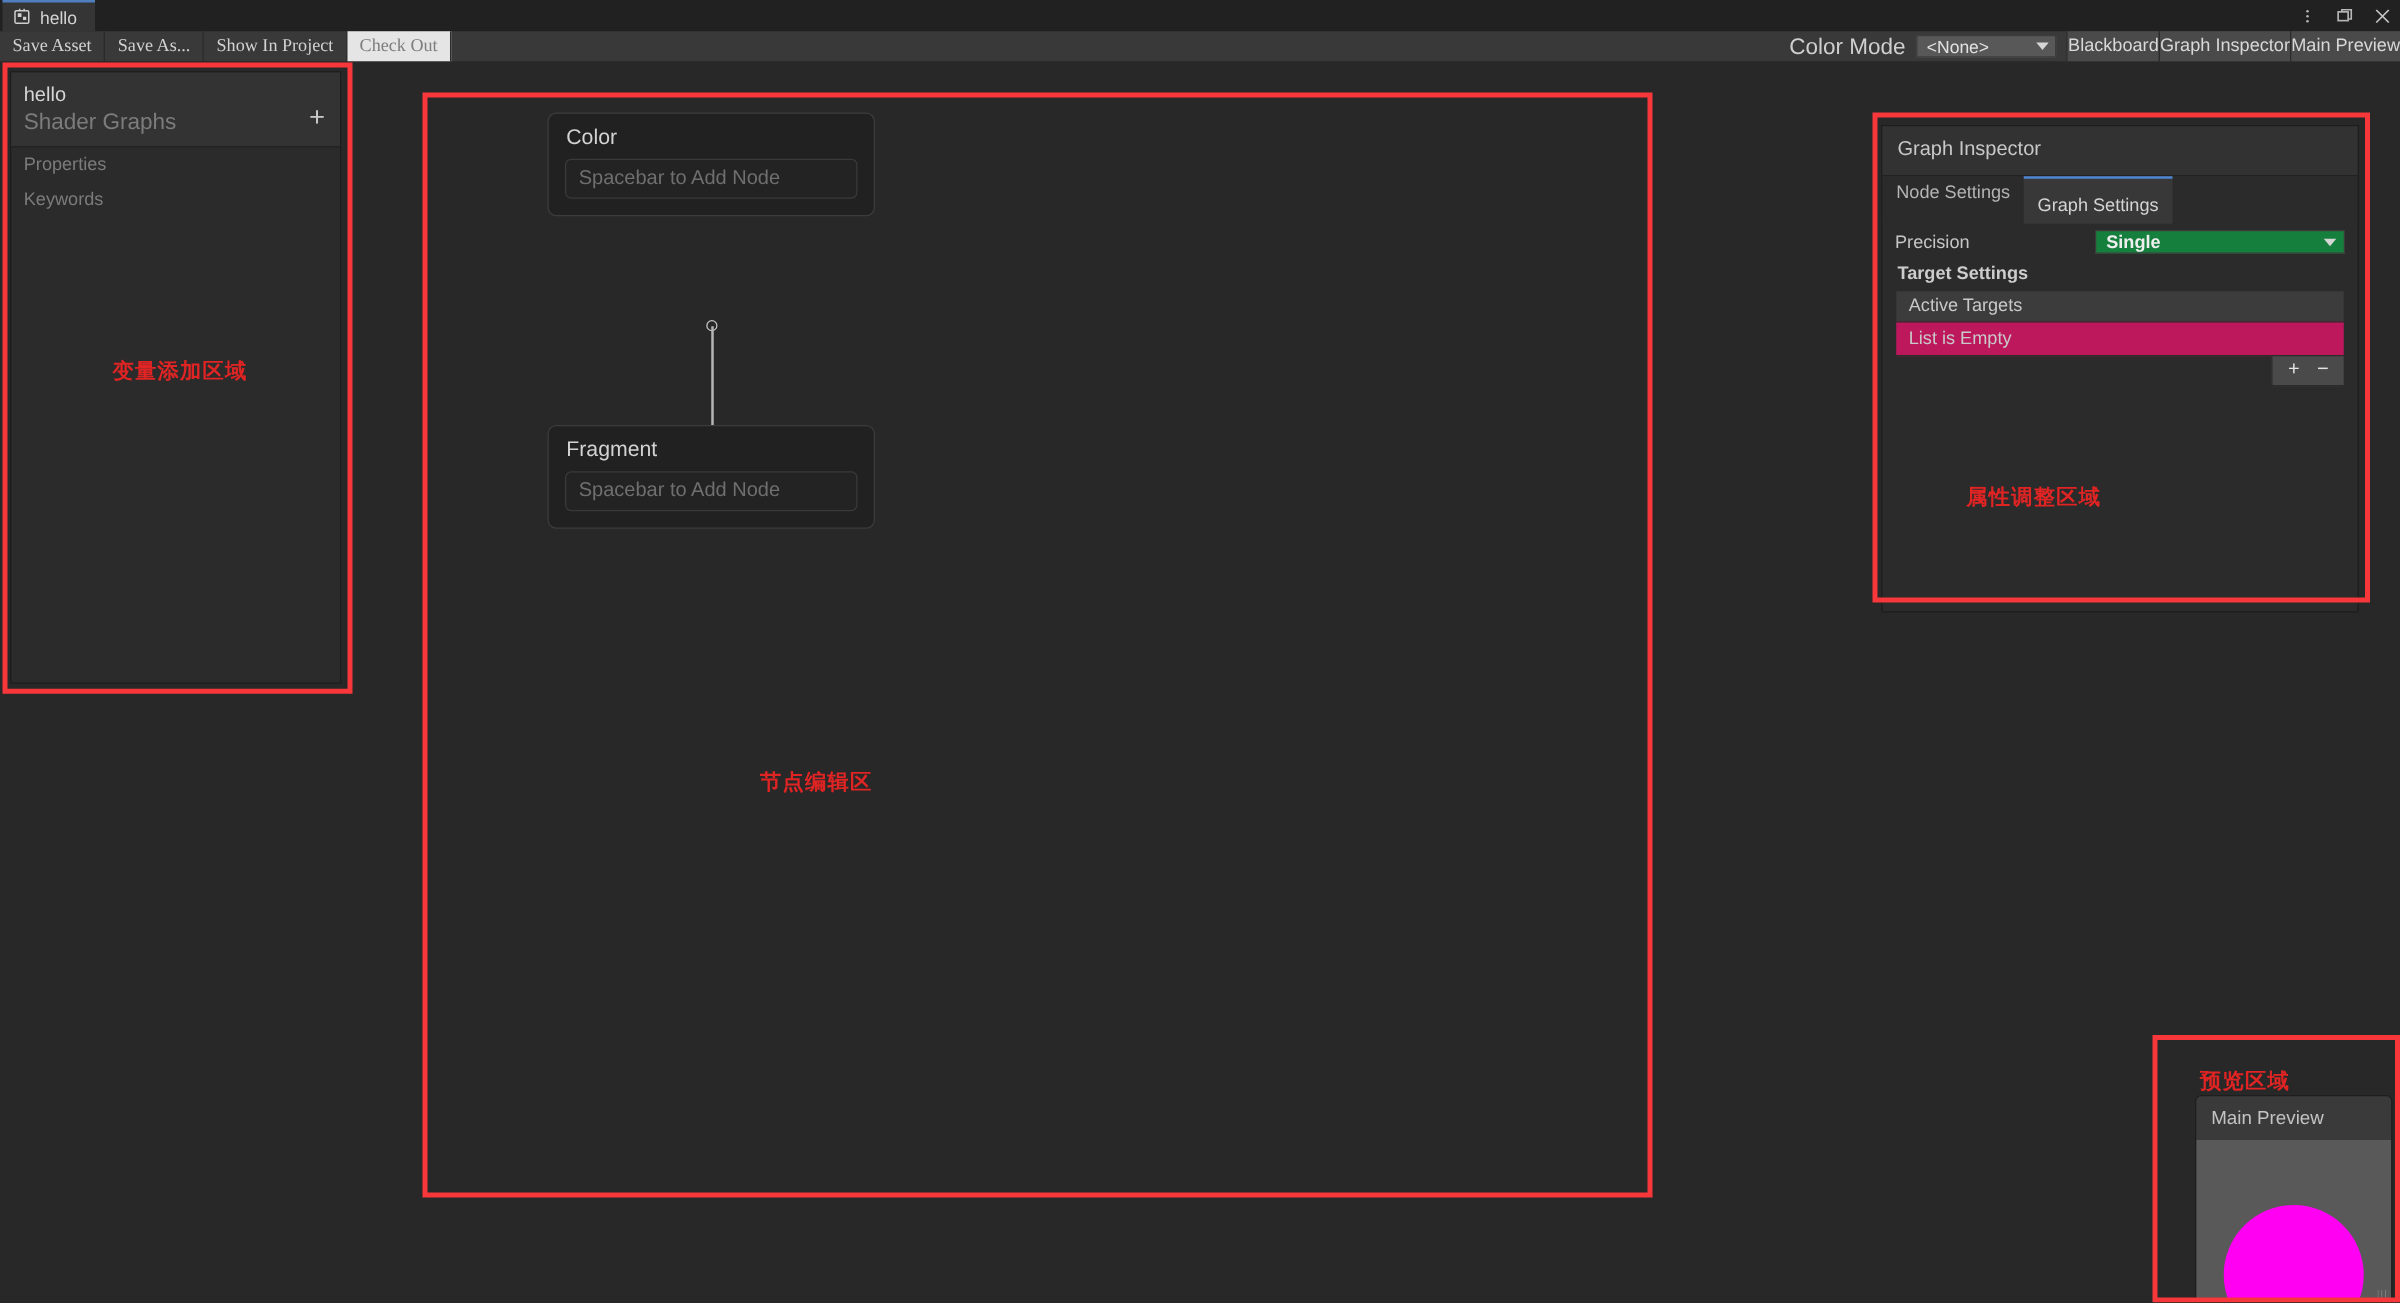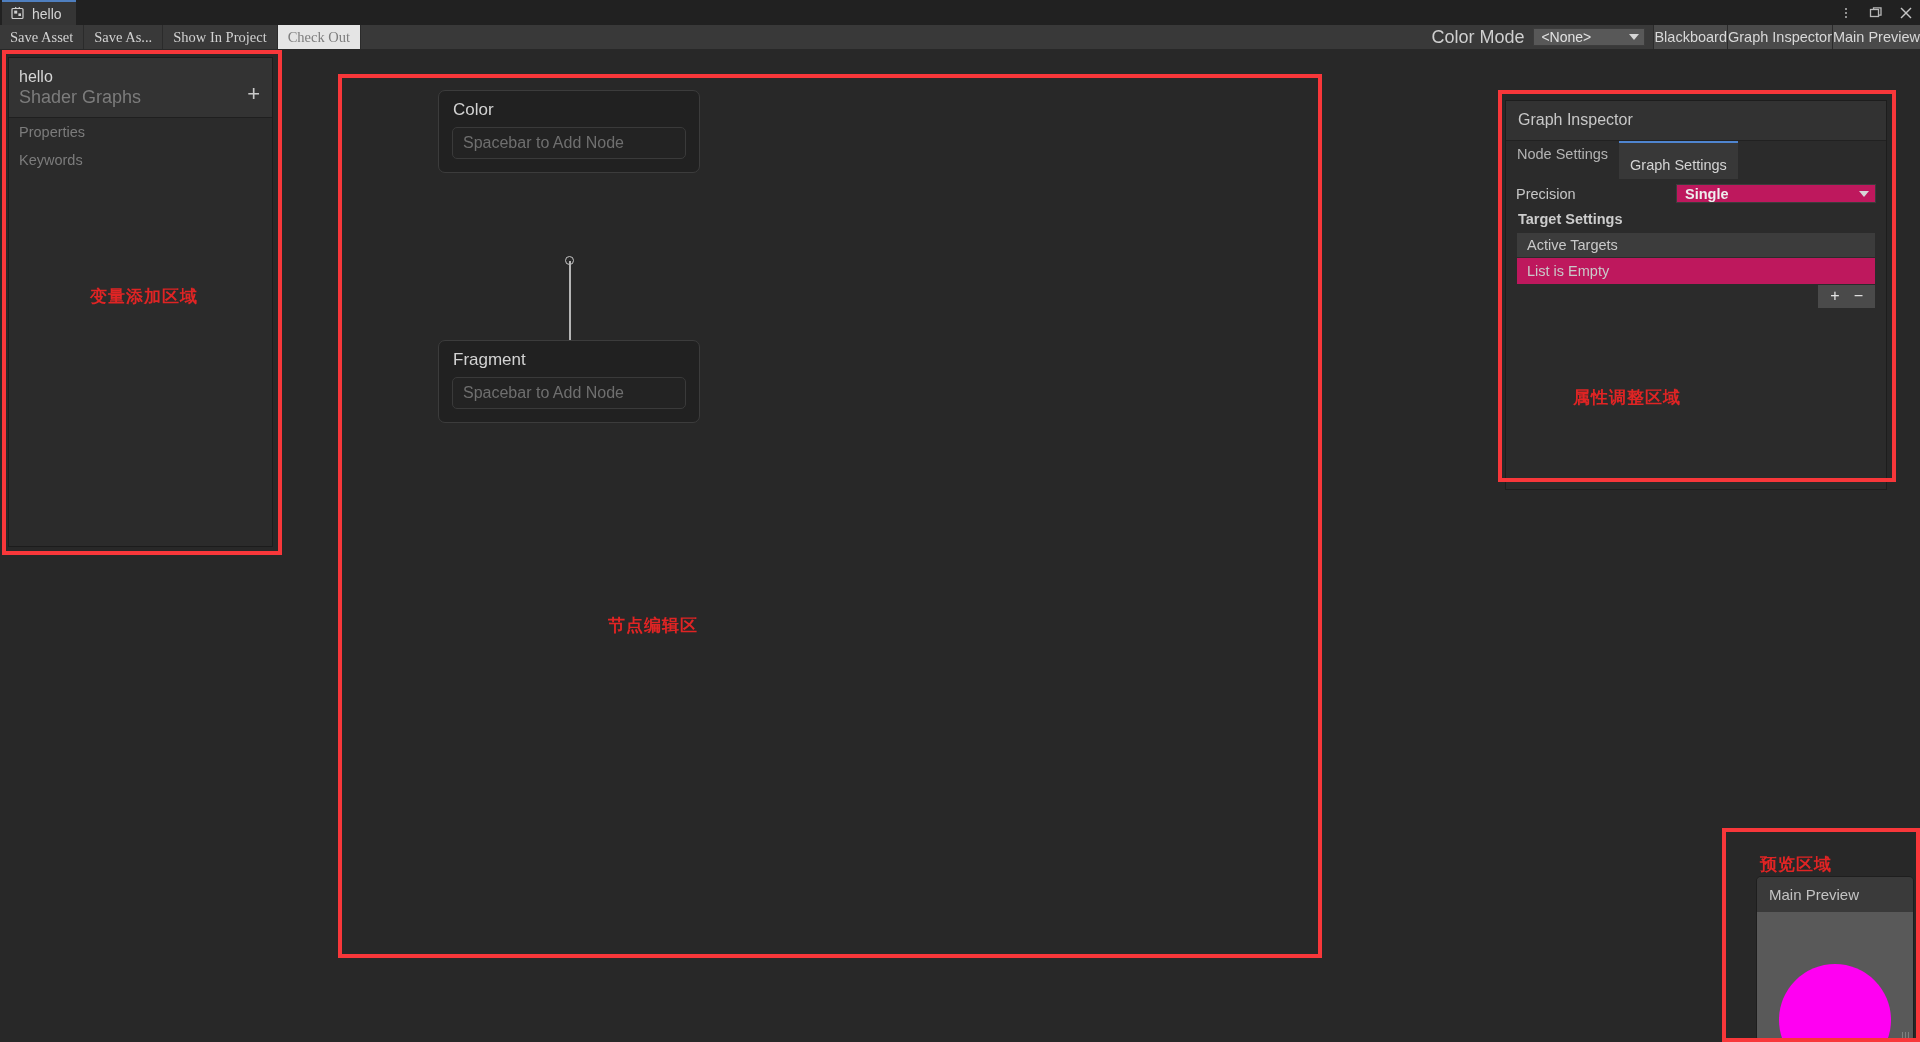--- a/index.html
+++ b/index.html
@@ -259,21 +259,21 @@
   .insp-row {
     display: flex;
     align-items: center;
     padding: 5px 10px 4px 10px;
     font-size: 14.5px;
   }
   .insp-row .lbl { width: 160px; color: #c6c6c6; }
   .insp-select {
     flex: 1 1 auto;
     height: 19px;
-    background: #be185d;
+    background: #15803d;
     border: 1px solid #3c3c3c;
     box-sizing: border-box;
     display: flex;
     align-items: center;
     justify-content: space-between;
     padding: 0 6px 0 8px;
     color: #eeeeee;
     font-size: 14.5px;
     font-weight: bold;
   }

